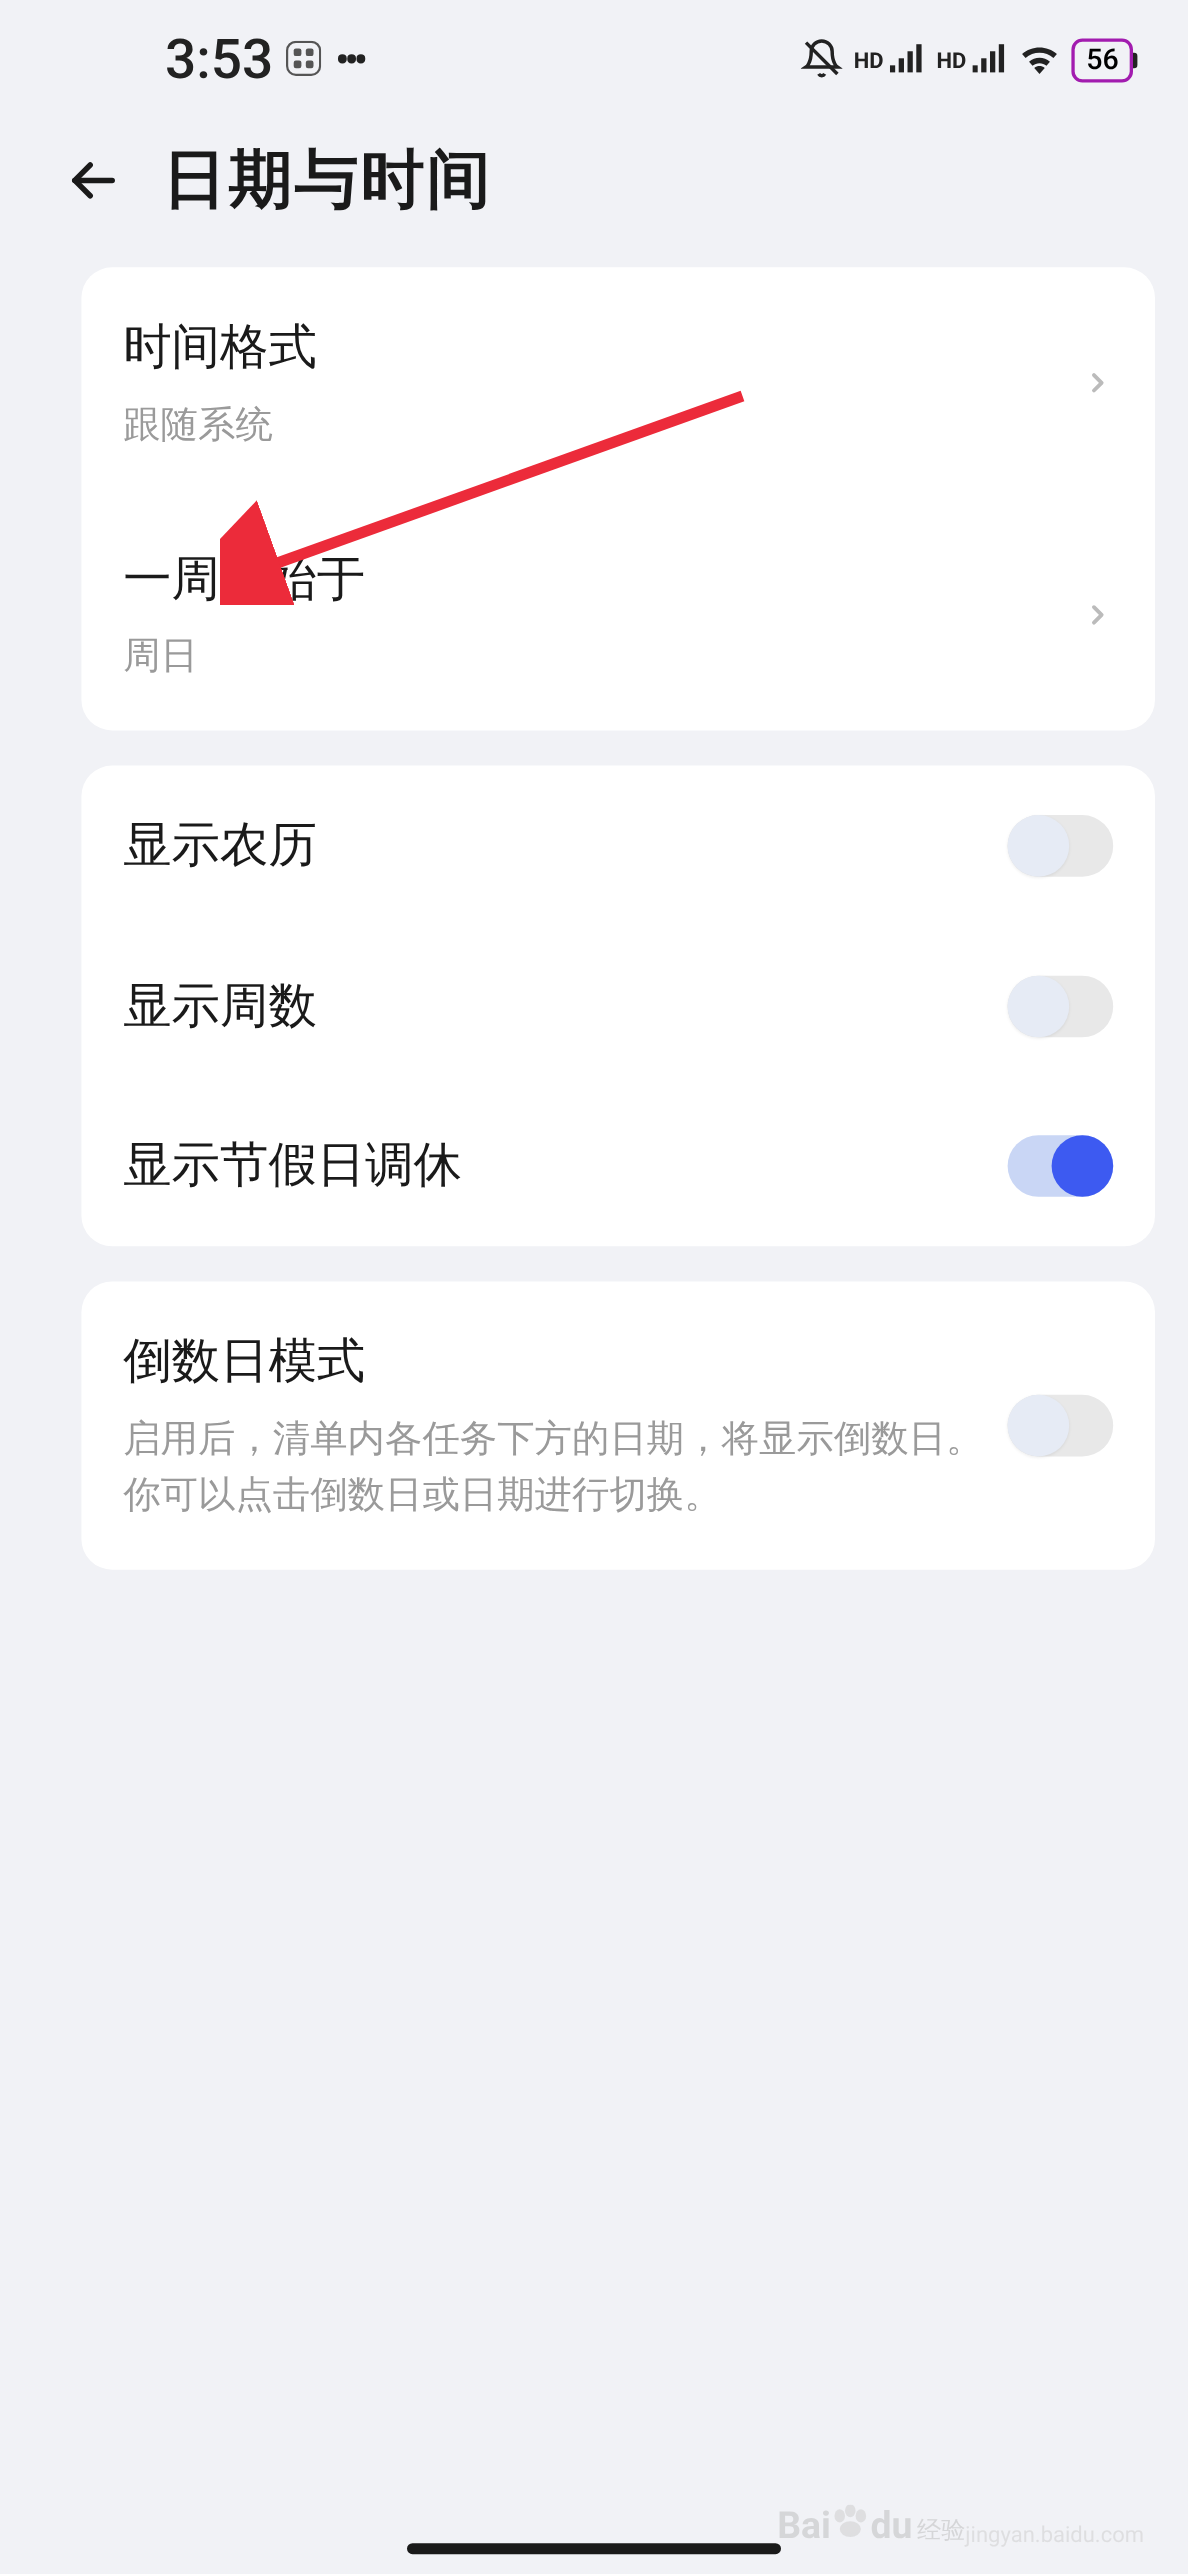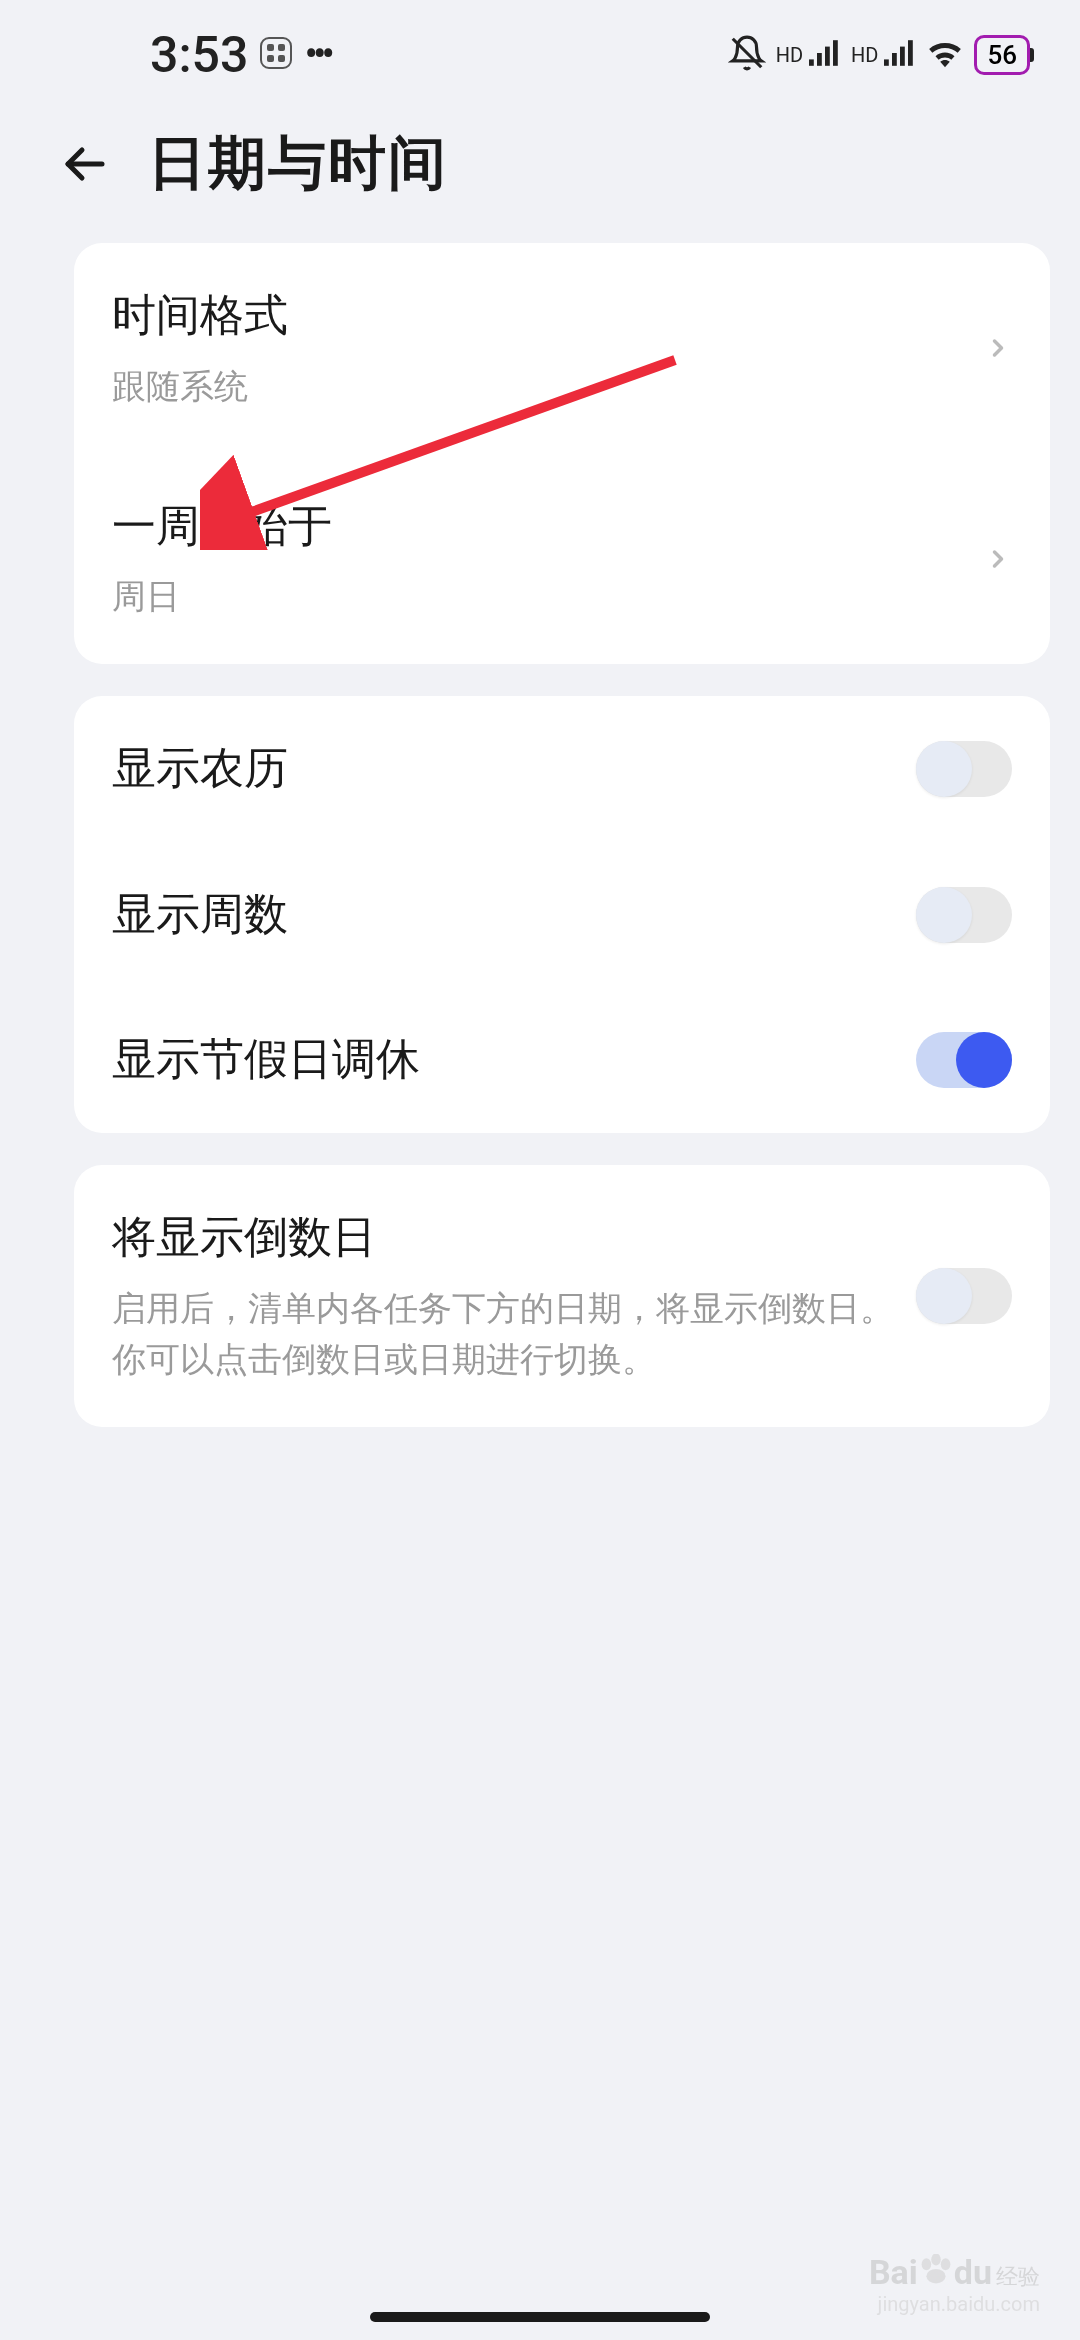--- a/index.html
+++ b/index.html
@@ -40,21 +40,21 @@
       letter-spacing: -5px;
       line-height: 0;
     }
     .status-right {
       display: flex;
       align-items: center;
       gap: 10px;
     }
     .hd-label {
       font-size: 20px;
-      font-weight: 400;
+      font-weight: 700;
       color: #222;
       margin-right: -4px;
     }
     .battery-box {
       display: inline-flex;
       align-items: center;
       border: 3px solid #a21caf;
       border-radius: 10px;
       padding: 2px 10px;
       font-size: 26px;
@@ -172,21 +172,21 @@
       height: 200px;
       pointer-events: none;
     }
     
     .watermark {
       position: absolute;
       bottom: 24px;
       right: 40px;
       opacity: 0.5;
       display: flex;
-      flex-direction: column;
+      flex-direction: row;
       align-items: flex-end;
     }
     .watermark-main {
       display: flex;
       align-items: baseline;
       gap: 4px;
     }
     .watermark-baidu {
       font-size: 34px;
       font-weight: 700;
@@ -333,21 +333,21 @@
       </div>
       <div class="toggle toggle-on">
           <div class="knob"></div>
         </div>
     </div>
   </div>
 
   <div class="card">
     <div class="row">
       <div class="row-text">
-        <div class="row-title">将显示倒数日</div>
+        <div class="row-title">倒数日模式</div>
         <div class="row-subtitle">启用后，清单内各任务下方的日期，将显示倒数日。你可以点击倒数日或日期进行切换。</div>
       </div>
       <div class="toggle toggle-off">
           <div class="knob"></div>
         </div>
     </div>
   </div>
 
 </div>
 

